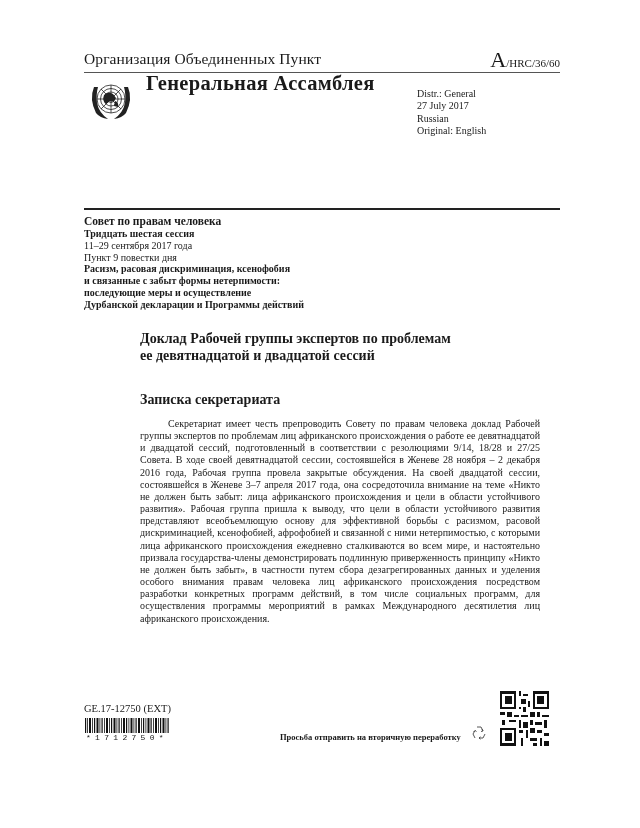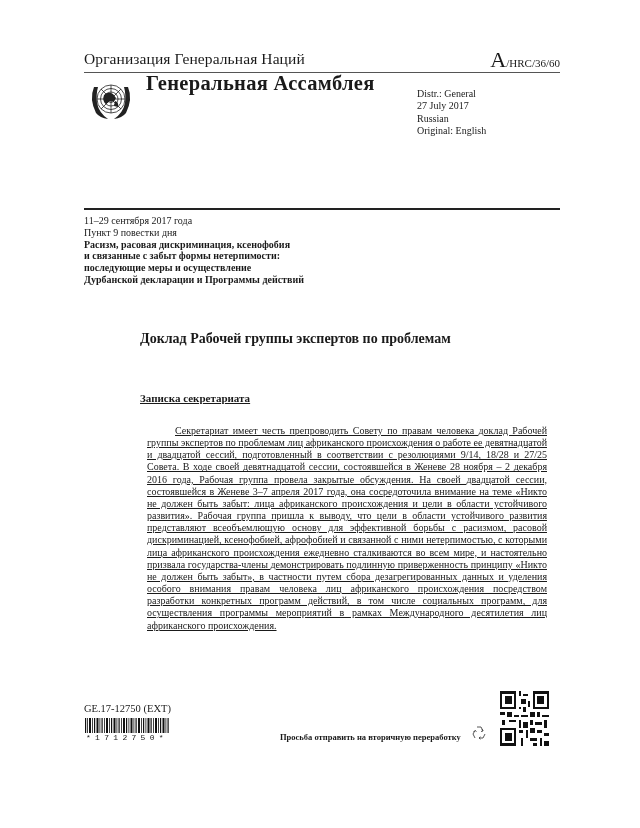--- a/index.html
+++ b/index.html
@@ -17,37 +17,37 @@
 
   #distr { left: 417px; top: 88px; font-size: 10px; line-height: 12.3px; }
 
   #rule-thick { left: 84px; top: 208px; width: 476px; height: 2px; background: #222; }
 
   #agenda { left: 84px; top: 215px; font-size: 10px; line-height: 11.8px; }
   #agenda .council { font-size: 11.5px; font-weight: bold; line-height: 13px; }
   #agenda .b { font-weight: bold; }
 
   #report-title { left: 140px; top: 330px; font-size: 14px; font-weight: bold; line-height: 17px; }
-  #note-title { left: 140px; top: 392px; font-size: 11px; font-weight: bold; text-decoration: underline; }
+  #note-title { left: 140px; top: 392px; font-size: 14px; font-weight: bold; }
 
   #body-text { left: 140px; top: 418px; width: 400px; font-size: 10px; line-height: 12.15px;
-               text-align: justify; text-indent: 28px; margin: 7px; text-decoration: underline; }
+               text-align: justify; text-indent: 28px; margin: 0; }
 
   #job-number { left: 84px; top: 703px; font-size: 10.5px; }
   #barcode { left: 85px; top: 718px; width: 84px; height: 15px; }
   #barcode-num { left: 86px; top: 733px; font-size: 8px; letter-spacing: 4.3px; font-family: "Liberation Mono", monospace; }
 
   #recycle-text { left: 280px; top: 732px; font-size: 8.5px; font-weight: bold; }
   #recycle-icon { left: 470px; top: 725px; width: 18px; height: 17px; }
   #qr { left: 500px; top: 691px; width: 49px; height: 55px; }
 </style>
 </head>
 <body>
 
-<div id="org-name" class="abs">Организация Генеральная Наций</div>
+<div id="org-name" class="abs">Организация Объединенных Пункт</div>
 <div id="symbol" class="abs"><span class="big">A</span><span>/HRC/36/60</span></div>
 <div id="rule-top" class="abs"></div>
 
 <svg id="logo" class="abs" viewBox="0 0 50 46">
   <g fill="none" stroke="#222" stroke-width="0.8">
     <circle cx="25" cy="22" r="14"></circle>
     <circle cx="25" cy="22" r="10.5"></circle>
     <circle cx="25" cy="22" r="7"></circle>
     <circle cx="25" cy="22" r="3.5"></circle>
     <line x1="11" y1="22" x2="39" y2="22"></line>
@@ -67,30 +67,33 @@
 <div id="distr" class="abs">
   <div>Distr.: General</div>
   <div>27 July 2017</div>
   <div>Russian</div>
   <div>Original: English</div>
 </div>
 
 <div id="rule-thick" class="abs"></div>
 
 <div id="agenda" class="abs">
+  <div class="council">Совет по правам человека</div>
+  <div class="b">Тридцать шестая сессия</div>
   <div>11–29 сентября 2017 года</div>
   <div>Пункт 9 повестки дня</div>
   <div class="b">Расизм, расовая дискриминация, ксенофобия</div>
   <div class="b">и связанные с забыт формы нетерпимости:</div>
   <div class="b">последующие меры и осуществление</div>
   <div class="b">Дурбанской декларации и Программы действий</div>
 </div>
 
 <div id="report-title" class="abs">
   <div>Доклад Рабочей группы экспертов по проблемам</div>
+  <div>ее девятнадцатой и двадцатой сессий</div>
 </div>
 
 <div id="note-title" class="abs">Записка секретариата</div>
 
 <p id="body-text" class="abs">Секретариат имеет честь препроводить Совету по правам человека доклад Рабочей группы экспертов по проблемам лиц африканского происхождения о работе ее девятнадцатой и двадцатой сессий, подготовленный в соответствии с резолюциями 9/14, 18/28 и 27/25 Совета. В ходе своей девятнадцатой сессии, состоявшейся в Женеве 28 ноября – 2 декабря 2016 года, Рабочая группа провела закрытые обсуждения. На своей двадцатой сессии, состоявшейся в Женеве 3–7 апреля 2017 года, она сосредоточила внимание на теме «Никто не должен быть забыт: лица африканского происхождения и цели в области устойчивого развития». Рабочая группа пришла к выводу, что цели в области устойчивого развития представляют всеобъемлющую основу для эффективной борьбы с расизмом, расовой дискриминацией, ксенофобией, афрофобией и связанной с ними нетерпимостью, с которыми лица африканского происхождения ежедневно сталкиваются во всем мире, и настоятельно призвала государства-члены демонстрировать подлинную приверженность принципу «Никто не должен быть забыт», в частности путем сбора дезагрегированных данных и уделения особого внимания правам человека лиц африканского происхождения посредством разработки конкретных программ действий, в том числе социальных программ, для осуществления программы мероприятий в рамках Международного десятилетия лиц африканского происхождения.</p>
 
 <div id="job-number" class="abs">GE.17-12750  (EXT)</div>
 <svg id="barcode" class="abs" viewBox="0 0 84 15" preserveAspectRatio="none">
   <g fill="#111">
     <rect x="0" y="0" width="1.2" height="15"></rect>

